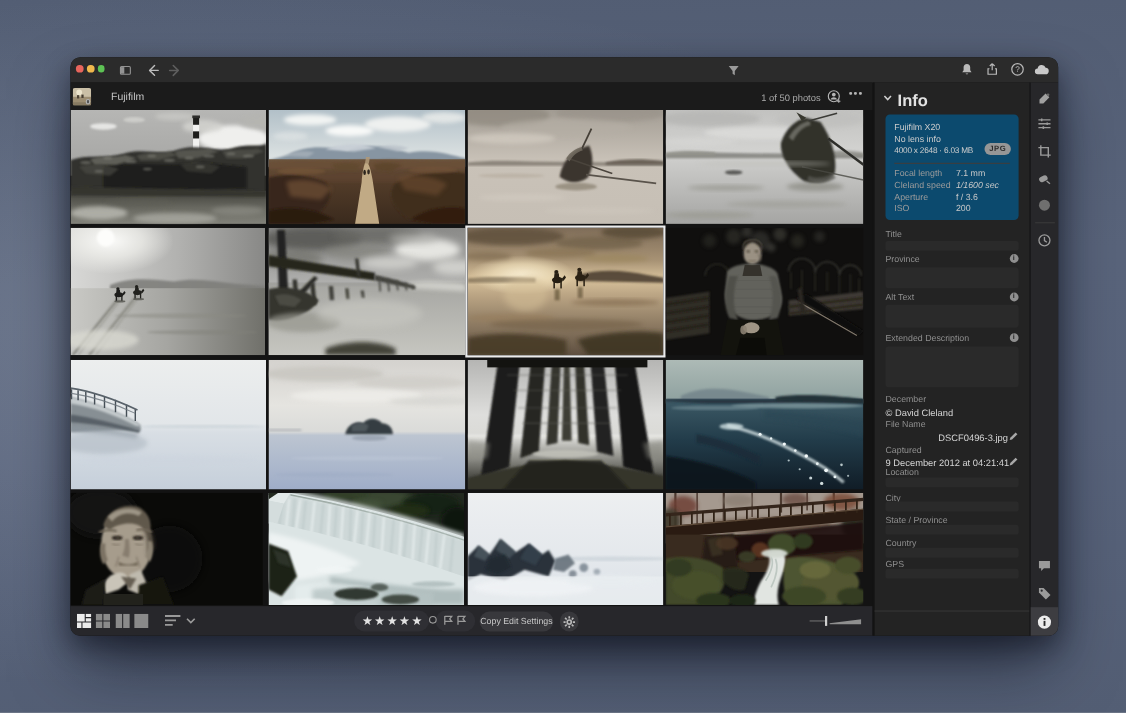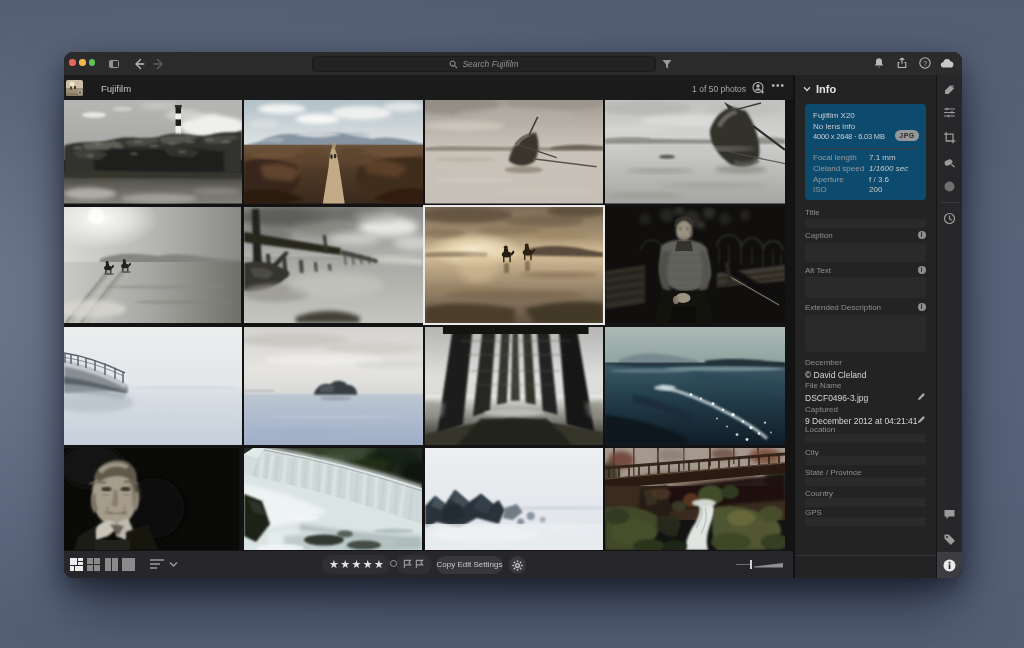--- a/index.html
+++ b/index.html
@@ -68,27 +68,20 @@
       <div class="tl" id="tl-g"></div>
     <div id="sbicon"></div>
     <svg class="ticon" style="left:68px;top:4.5px;" viewBox="0 0 14 14">
         <path d="M8.5 2.5 4 7l4.5 4.5" stroke="#bdbdbd" stroke-width="1.3" fill="none" stroke-linecap="round" stroke-linejoin="round"></path>
         <path d="M4.3 7h7.5" stroke="#bdbdbd" stroke-width="1.3" stroke-linecap="round"></path>
       </svg>
     <svg class="ticon" style="left:88px;top:4.5px;" viewBox="0 0 14 14">
         <path d="M5.5 2.5 10 7l-4.5 4.5" stroke="#5e5e5e" stroke-width="1.4" fill="none" stroke-linecap="round" stroke-linejoin="round"></path>
         <path d="M2.2 7h7.5" stroke="#5e5e5e" stroke-width="1.4" stroke-linecap="round"></path>
       </svg>
-    <div id="searchbox">
-      <svg width="9" height="9" viewBox="0 0 10 10" style="flex:0 0 auto">
-          <circle cx="4" cy="4" r="2.8" stroke="#8f8f8f" stroke-width="1.2" fill="none"></circle>
-          <path d="M6.2 6.2 9 9" stroke="#8f8f8f" stroke-width="1.2"></path>
-        </svg>
-      <span>Search Fujifilm</span>
-    </div>
     <svg class="ticon" style="left:596px;top:5px;" viewBox="0 0 14 14">
         <path d="M2.5 3h9L8 7.5v4L6 10V7.5z" fill="#9a9a9a"></path>
       </svg>
     <svg class="ticon" style="left:808px;top:4px;" viewBox="0 0 14 14">
         <path d="M7 2.2c-1.9 0-3 1.4-3 3v2.6L2.8 9.6h8.4L10 7.8V5.2c0-1.6-1.1-3-3-3z" fill="#b9b9b9"></path>
         <path d="M5.8 10.8a1.3 1.3 0 0 0 2.4 0z" fill="#b9b9b9"></path>
       </svg>
     <svg class="ticon" style="left:831px;top:4px;" viewBox="0 0 14 14">
         <path d="M4.5 6.5h-1.3v5h7.6v-5H9.5" stroke="#b9b9b9" stroke-width="1.1" fill="none"></path>
         <path d="M7 1.8v6M7 1.8 4.8 4M7 1.8 9.2 4" stroke="#b9b9b9" stroke-width="1.1" fill="none"></path>
@@ -788,51 +781,51 @@
     <div class="abs" style="left:672px;top:13px;width:14px;height:1px;background:#6e6e6e;"></div>
     <div class="abs" style="left:686px;top:9px;width:2px;height:9px;background:#d0d0d0;"></div>
     <svg class="abs" style="left:690px;top:9.5px" width="29" height="8" viewBox="0 0 29 8">
         <path d="M0 5.5 29 2v4.5H0z" fill="#8f8f8f"></path>
       </svg>
   </div>
   <div id="panel">
     <svg class="abs" style="left:8px;top:11px" width="8" height="6" viewBox="0 0 8 6">
         <path d="M1 1.2 4 4.5 7 1.2" stroke="#cfcfcf" stroke-width="1.4" fill="none"></path>
       </svg>
-    <div class="abs" style="left:21px;top:8px;font-size:11px;font-weight:bold;color:#e2e2e2;">Info</div>
+    <div class="abs" style="left:21px;top:8px;font-size:15px;font-weight:bold;color:#e2e2e2;">Info</div>
     <div id="metabox">
       <div class="mtop" style="top:7px;">Fujifilm X20</div>
       <div class="mtop" style="top:17.5px;">No lens info</div>
       <div class="mtop" style="top:28px;font-size:7.5px;letter-spacing:-.2px;">4000 x 2648&nbsp;·&nbsp;6.03 MB</div>
       <div id="jpgbadge">JPG</div>
       <div class="abs" style="left:8px;top:43.5px;width:105px;height:1px;background:#3d3d3d;"></div>
       <div class="mlabel" style="top:49px;">Focal length</div>
         <div class="mvalue" style="top:49px;">7.1 mm</div>
       <div class="mlabel" style="top:60px;">Cleland speed</div>
         <div class="mvalue" style="top:60px;font-style:italic;">1/1600 sec</div>
       <div class="mlabel" style="top:70.5px;">Aperture</div>
         <div class="mvalue" style="top:70.5px;">f / 3.6</div>
       <div class="mlabel" style="top:80.5px;">ISO</div>
         <div class="mvalue" style="top:80.5px;">200</div>
     </div>
     <div class="plabel" style="top:133px;">Title</div>
     <div class="pbar" style="top:143.5px;"></div>
-    <div class="plabel" style="top:156px;">Caption</div>
+    <div class="plabel" style="top:156px;">Province</div>
     <div class="iinfo" style="top:156px;">i</div>
     <div class="pbox" style="top:168px;height:19px;"></div>
     <div class="plabel" style="top:191px;">Alt Text</div>
     <div class="iinfo" style="top:191px;">i</div>
     <div class="pbox" style="top:202px;height:21px;"></div>
     <div class="plabel" style="top:228px;">Extended Description</div>
     <div class="iinfo" style="top:228px;">i</div>
     <div class="pbox" style="top:240px;height:37px;"></div>
     <div class="plabel" style="top:283px;">December</div>
     <div class="pvalue" style="top:294.5px;">© David Cleland</div>
     <div class="plabel" style="top:306px;">File Name</div>
-    <div class="pvalue" style="top:317.5px;">DSCF0496-3.jpg</div>
+    <div class="pvalue" style="top:317.5px;margin-left:48px;">DSCF0496-3.jpg</div>
     <svg class="pencil" style="top:317px;" viewBox="0 0 10 10">
         <path d="M1 9l.6-2.4L7 1.2l1.8 1.8L3.4 8.4z" fill="#a8a8a8"></path>
       </svg>
     <div class="plabel" style="top:329.5px;">Captured</div>
     <div class="pvalue" style="top:340.5px;">9 December 2012 at 04:21:41</div>
     <svg class="pencil" style="top:340px;" viewBox="0 0 10 10">
         <path d="M1 9l.6-2.4L7 1.2l1.8 1.8L3.4 8.4z" fill="#a8a8a8"></path>
       </svg>
     <div class="plabel" style="top:350px;">Location</div>
     <div class="pbar" style="top:359px;"></div>

